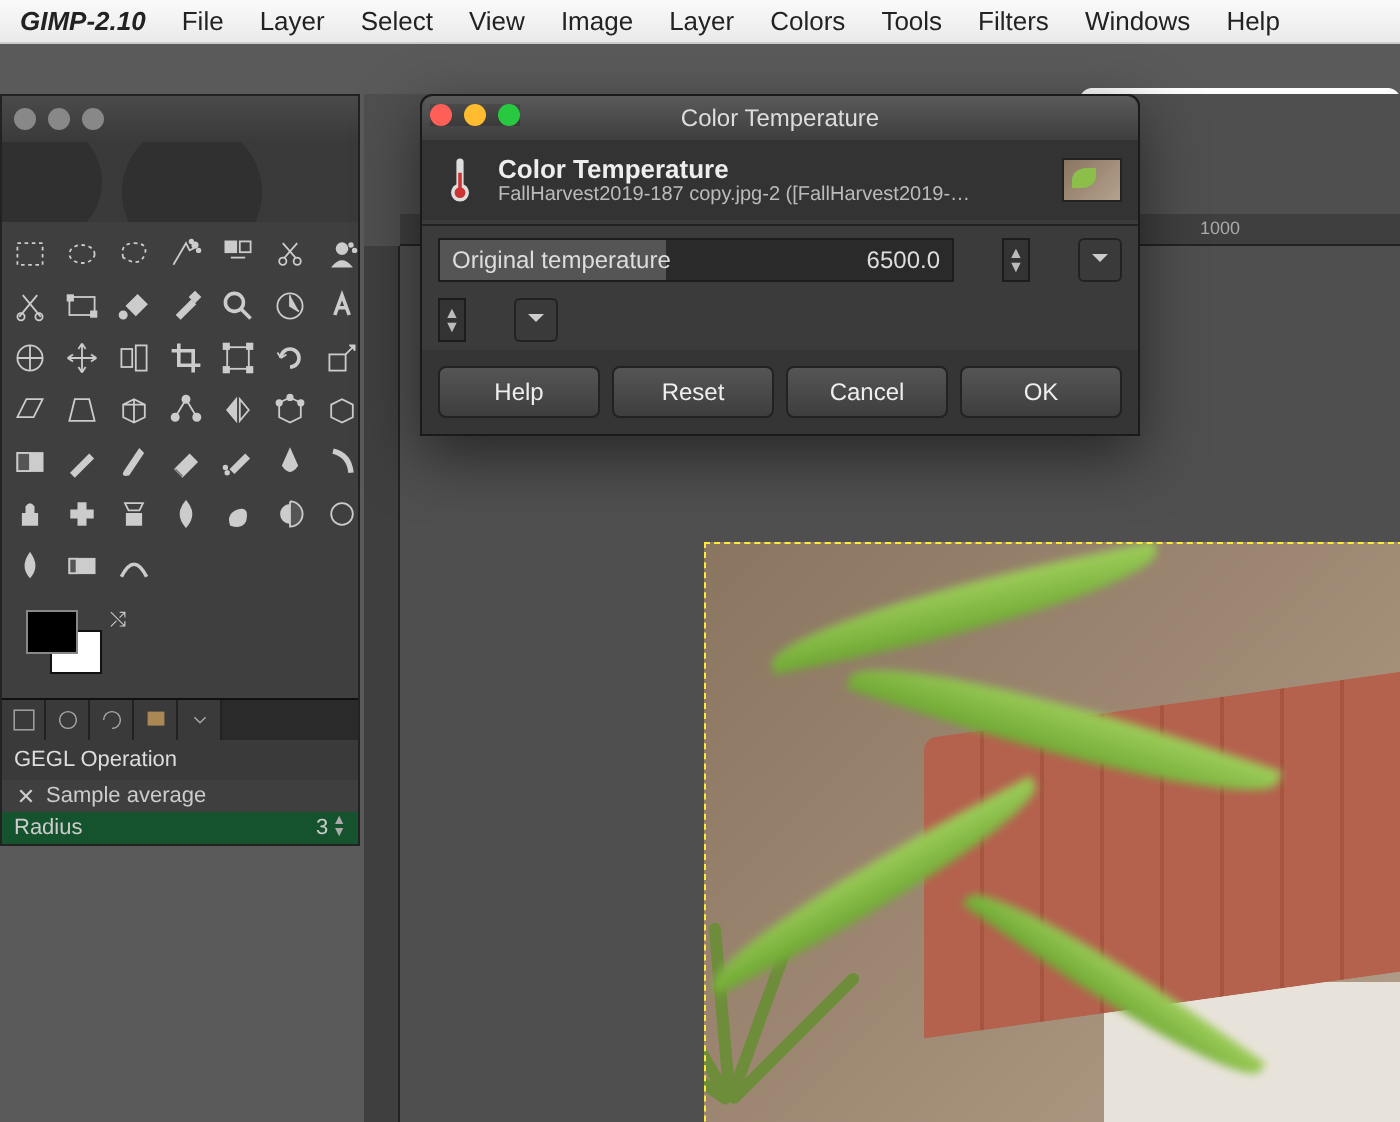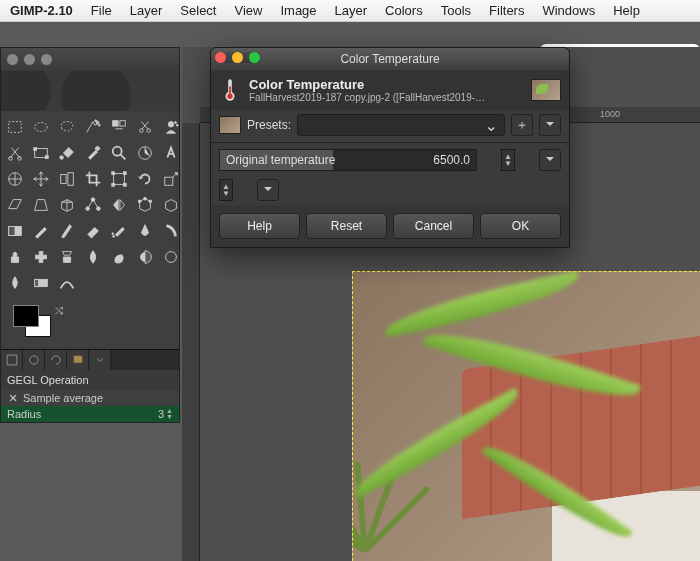--- a/index.html
+++ b/index.html
@@ -1,20 +1,20 @@
 <!DOCTYPE html>
 <html><head>
 <meta charset="utf-8">
 <style>
   * { box-sizing: border-box; margin: 0; padding: 0; font-family: -apple-system, "Helvetica Neue", Arial, sans-serif; }
   body { width: 700px; height: 561px; background: #4a4a4a; overflow: hidden; position: relative; }
 
   
   .menubar { height: 22px; background: linear-gradient(#fafafa,#eaeaea); display: flex; align-items: center; font-size: 13px; color: #222; padding: 0 10px; gap: 18px; border-bottom: 1px solid #ccc; }
-  .menubar .app { font-weight: 600; }
+  .menubar .app { font-weight: 600; font-style: italic; }
   .menubar span { cursor: default; }
 
   
   .canvas-title { position: absolute; right: 0; top: 22px; height: 24px; background: linear-gradient(#fefefe,#e6e6e6); color: #555; font-size: 12px; padding: 4px 10px; width: 160px; border-radius: 6px 6px 0 0; text-align: center; white-space: nowrap; overflow: hidden; }
 
   
   .workspace { position: absolute; top: 22px; left: 0; right: 0; bottom: 0; background: #5a5a5a; }
 
   
   .toolbox-window { position: absolute; left: 0; top: 25px; width: 180px; background: #3f3f3f; border: 1px solid #222; }
@@ -505,33 +505,20 @@
             <circle cx="10" cy="21" r="3" fill="#c33"></circle>
           </svg>
       </div>
       <div class="txt">
         <div class="big">Color Temperature</div>
         <div class="sub">FallHarvest2019-187 copy.jpg-2 ([FallHarvest2019-187 copy] (i...</div>
       </div>
       <div class="thumb"></div>
     </div>
 
-    <div class="dlg-row">
-      <div class="preset-thumb"></div>
-      <span class="dlg-label">Presets:</span>
-      <div class="preset-select">
-        <span>⌄</span>
-      </div>
-      <div class="iconbtn">＋</div>
-      <div class="iconbtn">
-          <svg viewBox="0 0 12 12">
-            <path d="M2 3 L6 7 L10 3" fill="#ccc"></path>
-          </svg>
-        </div>
-    </div>
 
     <div class="sep"></div>
 
     <div class="field-row">
       <div class="slider-field">
         <div class="slider-fill" style="width:44%"></div>
         <span class="lab">Original temperature</span>
         <span class="val">6500.0</span>
       </div>
       <div class="spinv">▲<br>▼</div>

